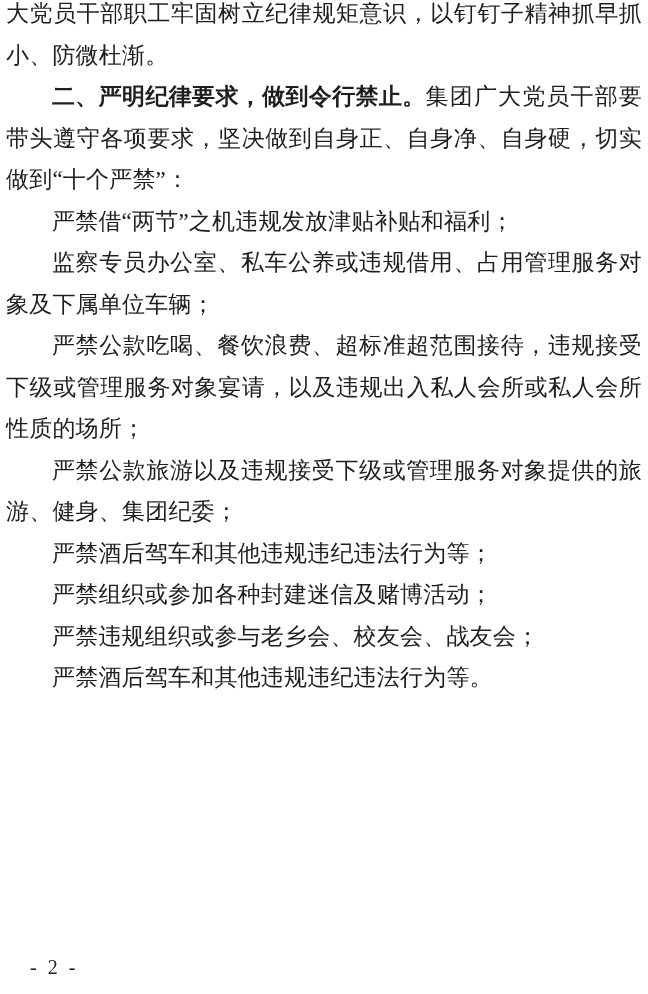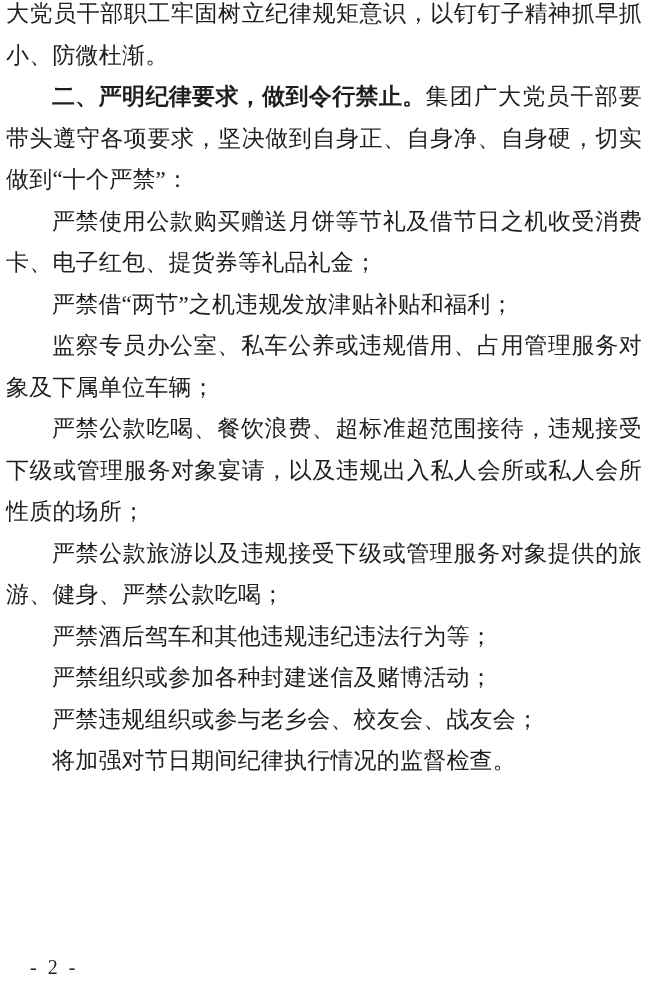--- a/index.html
+++ b/index.html
@@ -53,36 +53,35 @@
 </head>
 <body>
 
 <div class="page">
   <div class="doc-body">
 
     <p class="para continuation">大党员干部职工牢固树立纪律规矩意识，以钉钉子精神抓早抓小、防微杜渐。</p>
 
     <p class="para"><span class="lead">二、严明纪律要求，做到令行禁止。</span><span>集团广大党员干部要带头遵守各项要求，坚决做到自身正、自身净、自身硬，切实做到“十个严禁”：</span></p>
 
-    <p class="para">严禁使用公款购买赠送月饼等节礼及借节日之机收受消费卡、电子红包、提货券等礼品礼金；</p>
 
     <p class="para">严禁借“两节”之机违规发放津贴补贴和福利；</p>
 
     <p class="para">监察专员办公室、私车公养或违规借用、占用管理服务对象及下属单位车辆；</p>
 
     <p class="para">严禁公款吃喝、餐饮浪费、超标准超范围接待，违规接受下级或管理服务对象宴请，以及违规出入私人会所或私人会所性质的场所；</p>
 
-    <p class="para">严禁公款旅游以及违规接受下级或管理服务对象提供的旅游、健身、严禁公款吃喝；</p>
+    <p class="para">严禁公款旅游以及违规接受下级或管理服务对象提供的旅游、健身、集团纪委；</p>
 
     <p class="para">严禁酒后驾车和其他违规违纪违法行为等；</p>
 
     <p class="para">严禁组织或参加各种封建迷信及赌博活动；</p>
 
     <p class="para">严禁违规组织或参与老乡会、校友会、战友会；</p>
 
 
-    <p class="para">将加强对节日期间纪律执行情况的监督检查。</p>
+    <p class="para">严禁酒后驾车和其他违规违纪违法行为等。</p>
 
 
   </div>
 
   <div class="page-number">- 2 -</div>
 </div>
 
 </body></html>

